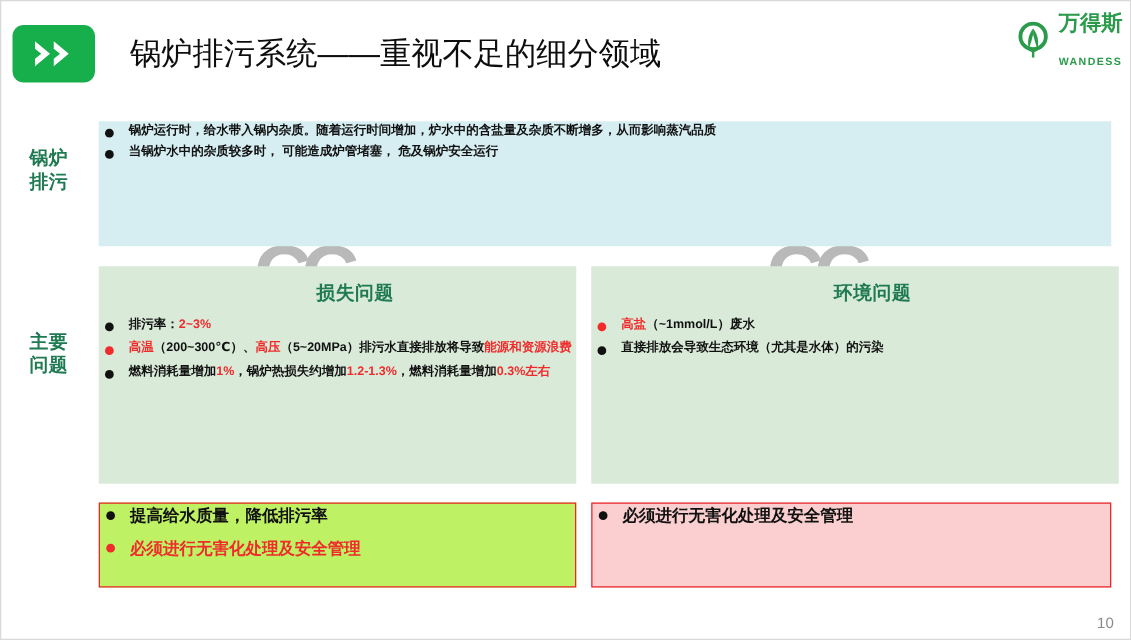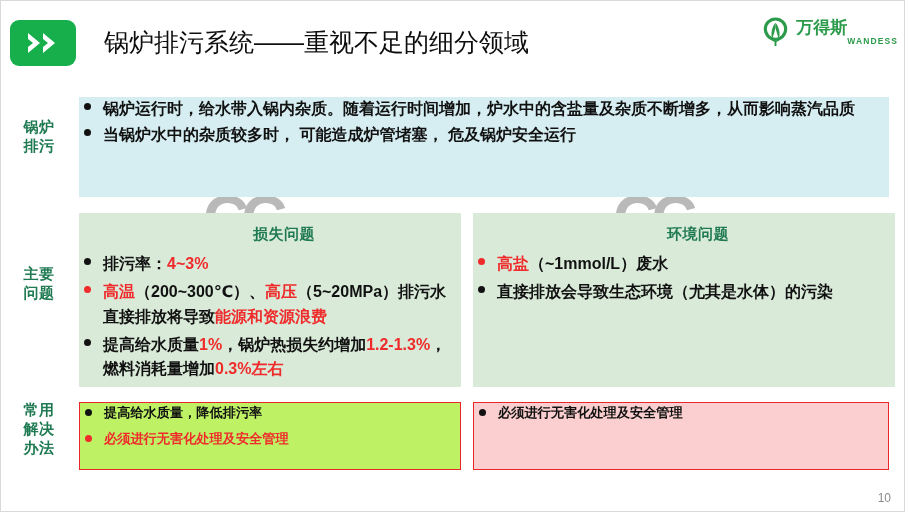--- a/index.html
+++ b/index.html
@@ -23,21 +23,21 @@
   }
   .chev-badge svg{display:block;}
   .slide-title{
     position:absolute;left:103px;top:25px;
     font-size:25px;font-weight:normal;color:#0d0d0d;
     letter-spacing:0px;white-space:nowrap;
   }
 
   .logo{position:absolute;right:8px;top:9px;height:44px;display:flex;align-items:center;gap:5px;}
   .logo-mark{width:31px;height:31px;flex:0 0 auto;}
-  .logo-txt{display:flex;flex-direction:row;line-height:1;justify-content:space-between;}
+  .logo-txt{display:flex;flex-direction:column;line-height:1;justify-content:space-between;}
   .logo-cn{font-size:17px;font-weight:bold;color:#2b9b4b;letter-spacing:0px;}
   .logo-en{font-size:8.5px;font-weight:bold;color:#2b9b4b;letter-spacing:1.1px;margin-top:18px;}
 
   
   .wm{
     position:absolute;font-size:64px;font-weight:bold;color:#b9b9b9;
     letter-spacing:-8px;line-height:1;user-select:none;
   }
   .wm1{left:202px;top:186px;}
   .wm2{left:612px;top:186px;}
@@ -80,21 +80,21 @@
   .box-title{
     text-align:center;font-size:15px;font-weight:bold;color:#1f7a52;
     margin:12px 0 8px 0;letter-spacing:0.5px;padding-left:28px;
   }
 
   
   ul.bl{list-style:none;margin:0;padding:0;}
   ul.bl li{
     position:relative;
     padding-left:24px;
-    font-size:16px;color:#111;font-weight:bold;
+    font-size:10px;color:#111;font-weight:bold;
     line-height:1.52;
     margin-bottom:2px;
   }
   ul.bl li .dot{
     position:absolute;left:5px;top:6px;
     width:7px;height:7px;border-radius:50%;background:#111;
   }
   ul.bl li .dot.red{background:#ef2b2b;}
   .red{color:#ef2b2b;}
 
@@ -138,35 +138,34 @@
         <div class="logo-en">WANDESS</div>
       </div>
     </div>
   </div>
 
   <div class="wm wm1">CC</div>
   <div class="wm wm2">CC</div>
 
   <div class="rlabel r1">锅炉<br>排污</div>
   <div class="rlabel r2">主要<br>问题</div>
-  <div class="rlabel r3">常用<br>解决<br>办法</div>
 
   <div class="box box-top">
     <ul class="bl pad-top">
         <li><span class="dot"></span><span>锅炉运行时，给水带入锅内杂质。随着运行时间增加，炉水中的含盐量及杂质不断增多，从而影响蒸汽品质</span></li>
         <li><span class="dot"></span><span>当锅炉水中的杂质较多时， 可能造成炉管堵塞， 危及锅炉安全运行</span></li>
       </ul>
   </div>
 
   <div class="box box-mid-l">
     <div class="box-title">损失问题</div>
     <ul class="bl loose pad-mid">
-        <li><span class="dot"></span><span>排污率：</span><span class="red">4~3%</span></li>
+        <li><span class="dot"></span><span>排污率：</span><span class="red">2~3%</span></li>
         <li><span class="dot red"></span><span class="red">高温</span><span>（200~300℃）、</span><span class="red">高压</span><span>（5~20MPa）排污水直接排放将导致</span><span class="red">能源和资源浪费</span></li>
-        <li><span class="dot"></span><span>提高给水质量</span><span class="red">1%</span><span>，锅炉热损失约增加</span><span class="red">1.2-1.3%</span><span>，燃料消耗量增加</span><span class="red">0.3%左右</span></li>
+        <li><span class="dot"></span><span>燃料消耗量增加</span><span class="red">1%</span><span>，锅炉热损失约增加</span><span class="red">1.2-1.3%</span><span>，燃料消耗量增加</span><span class="red">0.3%左右</span></li>
       </ul>
   </div>
 
   <div class="box box-mid-r">
     <div class="box-title">环境问题</div>
     <ul class="bl loose pad-mid">
         <li><span class="dot red"></span><span class="red">高盐</span><span>（~1mmol/L）废水</span></li>
         <li><span class="dot"></span><span>直接排放会导致生态环境（尤其是水体）的污染</span></li>
       </ul>
   </div>

